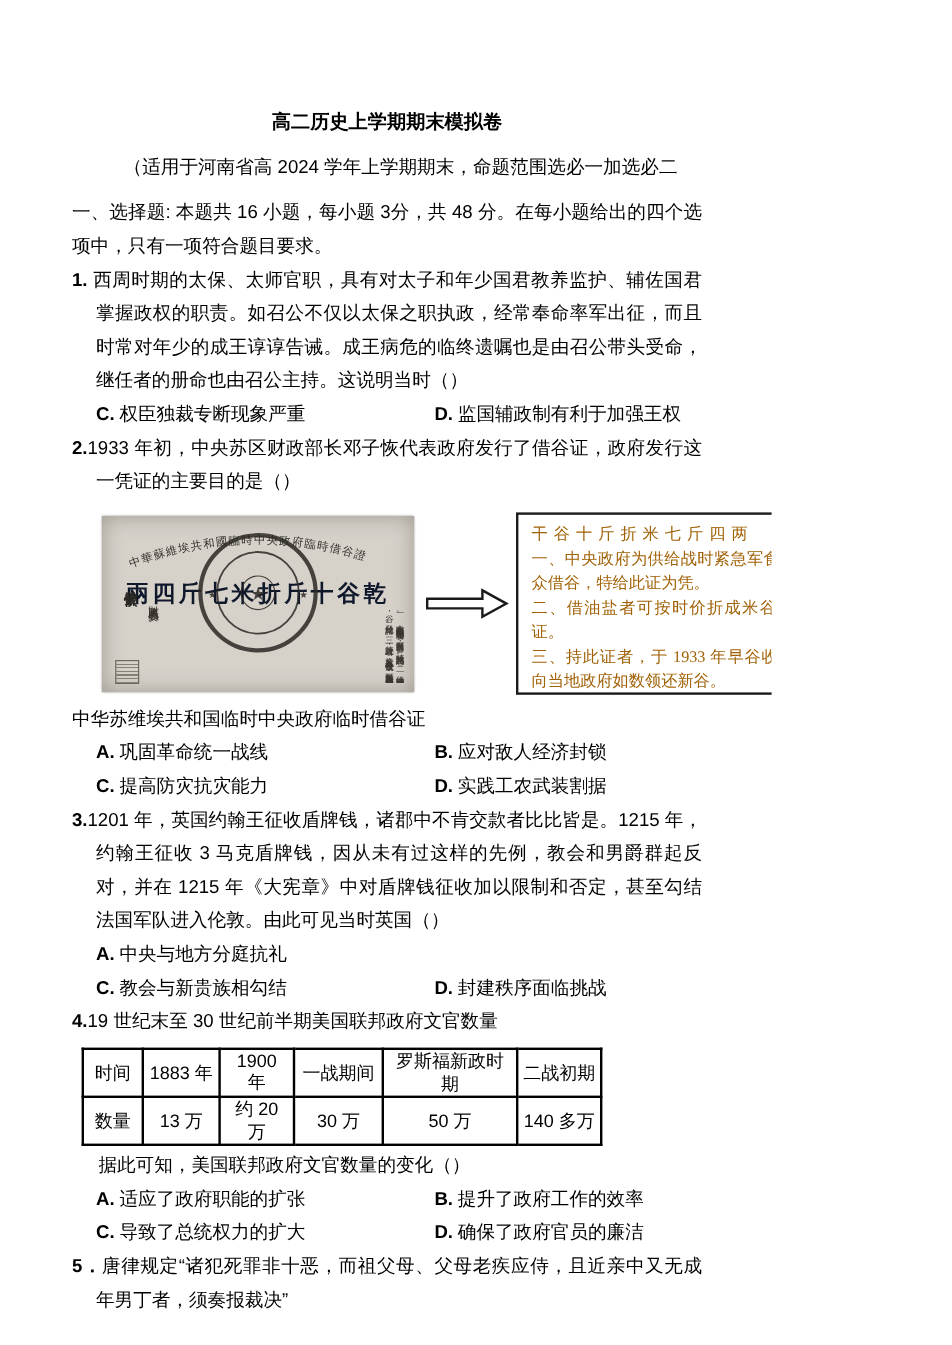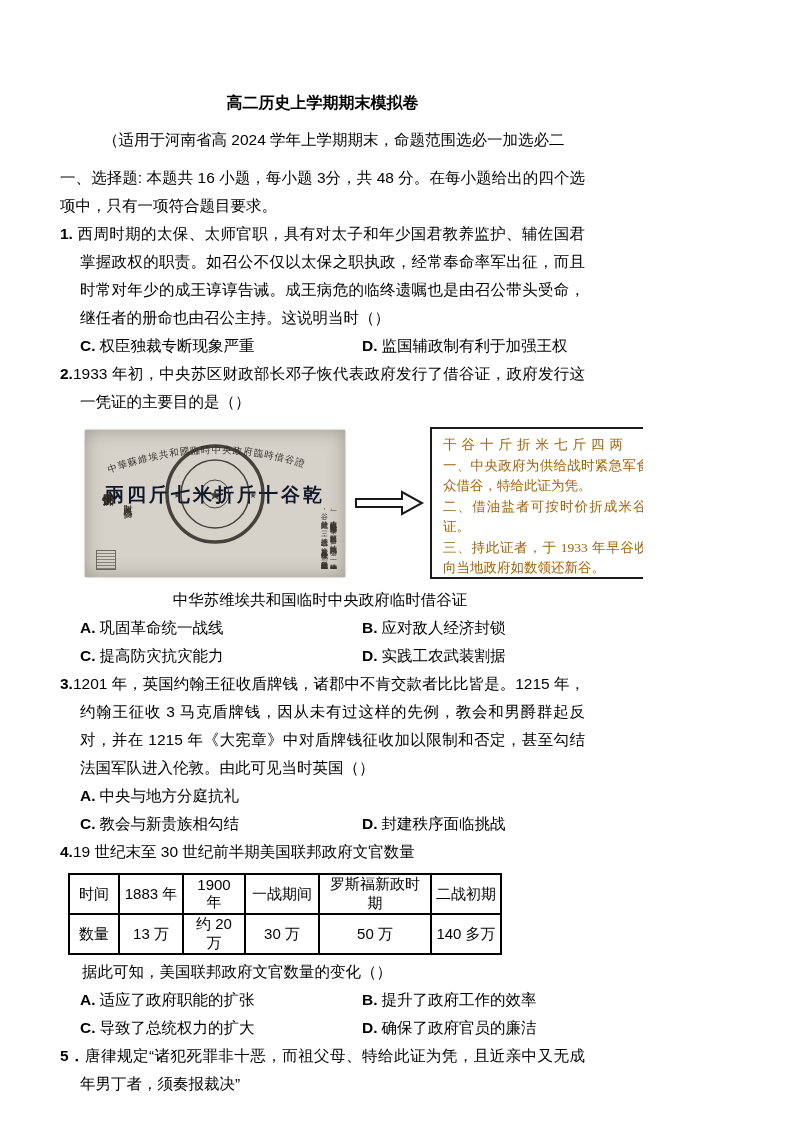--- a/index.html
+++ b/index.html
@@ -52,21 +52,21 @@
     background:repeating-linear-gradient(0deg,#6b665c 0 1px,transparent 1px 3px);
   }
   .fig-arrow{flex:none;margin:0 5px 0 8px;}
   .notice{
     flex:none;width:262px;height:136px;border:2px solid #1b1b1b;background:#fff;
     padding:6px 11px;font-family:"Liberation Serif","DejaVu Serif",serif;
     font-size:13.5px;line-height:20.5px;color:#a16207;
   }
   .notice-title{text-align:center;letter-spacing:5px;margin:0;}
   .notice p{margin:0;text-align:justify;}
-  .fig-caption{width:520px;text-align:center;line-height:28px;}
+  .fig-caption{width:520px;line-height:28px;}
 
   
   .q4-table{border-collapse:collapse;margin:7px 0 3px 8px;}
   .q4-table td{
     border:2px solid #000;height:34px;text-align:center;vertical-align:middle;
     padding:0 4px;font-size:15px;
   }
   .followup{margin-left:22px;line-height:28px;}
 </style>
 </head>
@@ -189,17 +189,17 @@
         <div class="opt opt-l"><span class="olabel">A.</span><span>适应了政府职能的扩张</span></div>
         <div class="opt"><span class="olabel">B.</span><span>提升了政府工作的效率</span></div>
       </div>
       <div class="opt-row">
         <div class="opt opt-l"><span class="olabel">C.</span><span>导致了总统权力的扩大</span></div>
         <div class="opt"><span class="olabel">D.</span><span>确保了政府官员的廉洁</span></div>
       </div>
     </div>
 
     <div class="question">
-      <p class="stem"><span class="qnum">5．</span><span>唐律规定“诸犯死罪非十恶，而祖父母、特给此证为凭，且近亲中又无成年男丁者，须奏报裁决”</span></p>
+      <p class="stem"><span class="qnum">5．</span><span>唐律规定“诸犯死罪非十恶，而祖父母、父母老疾应侍，且近亲中又无成年男丁者，须奏报裁决”</span></p>
     </div>
 
   </div>
 </div>
 
 </body></html>

